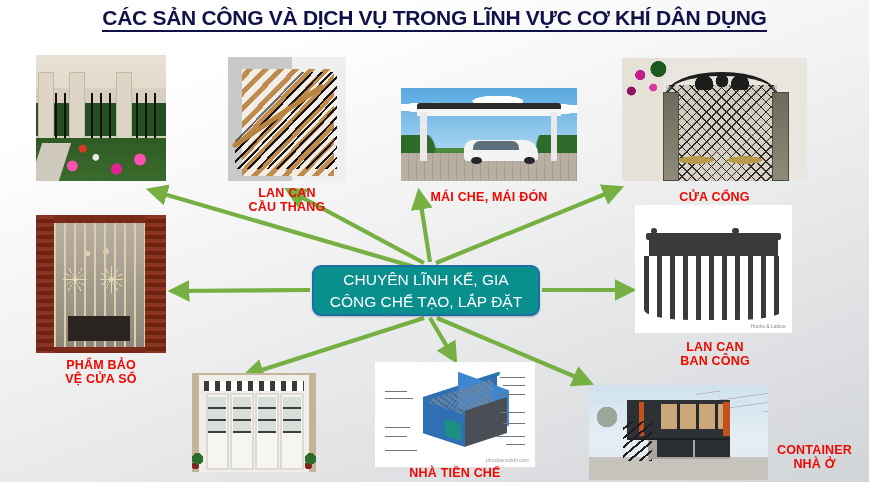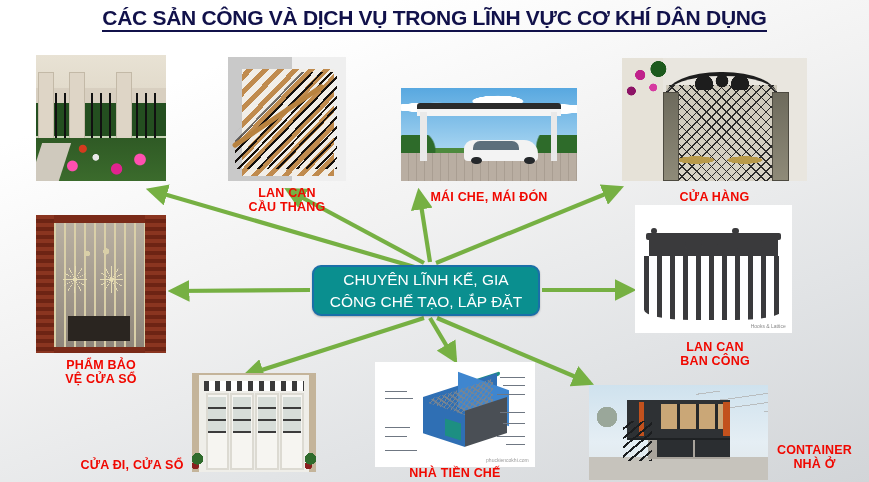--- a/index.html
+++ b/index.html
@@ -291,21 +291,21 @@
       <div class="gate-wallL"></div>
       <div class="gate-flowers"></div>
       <div class="gate-panel"></div>
       <div class="gate-arch"></div>
       <div class="gate-scroll"></div>
       <div class="gate-orn"></div>
       <div class="gate-pillar" style="left:22%;"></div>
       <div class="gate-pillar" style="right:10%;"></div>
     </div>
   </div>
-  <div class="cap" style="left:622px;top:190px;width:185px;">CỬA HÀNG</div>
+  <div class="cap" style="left:622px;top:190px;width:185px;">CỬA CỔNG</div>
 
   <div class="thumb" style="left:36px;top:215px;width:130px;height:138px;">
     <div class="sky win-bg">
       <div class="win-frameL"></div>
       <div class="win-frameR"></div>
       <div class="win-inner">
         <div class="win-bars"></div>
         <div class="win-top"></div>
         <div class="win-flower" style="left:10%;"></div>
         <div class="win-flower" style="left:50%;"></div>
@@ -342,21 +342,20 @@
       <div class="door-leaf" style="left:51%;">
         <div class="door-glass"></div>
       </div>
       <div class="door-leaf" style="left:71%;">
         <div class="door-glass"></div>
       </div>
       <div class="door-plant" style="left:0;"></div>
       <div class="door-plant" style="right:0;"></div>
     </div>
   </div>
-  <div class="cap" style="left:70px;top:458px;width:124px;">CỬA ĐI, CỬA SỔ</div>
 
   <div class="thumb" style="left:375px;top:362px;width:160px;height:105px;background:#fff;">
     <div class="sky pre-bg">
       <div class="pre-bar"></div>
       <div class="pre-roof"></div>
       <div class="pre-roof2"></div>
       <div class="pre-mesh"></div>
       <div class="pre-wallL"></div>
       <div class="pre-wallR"></div>
       <div class="pre-green"></div>

